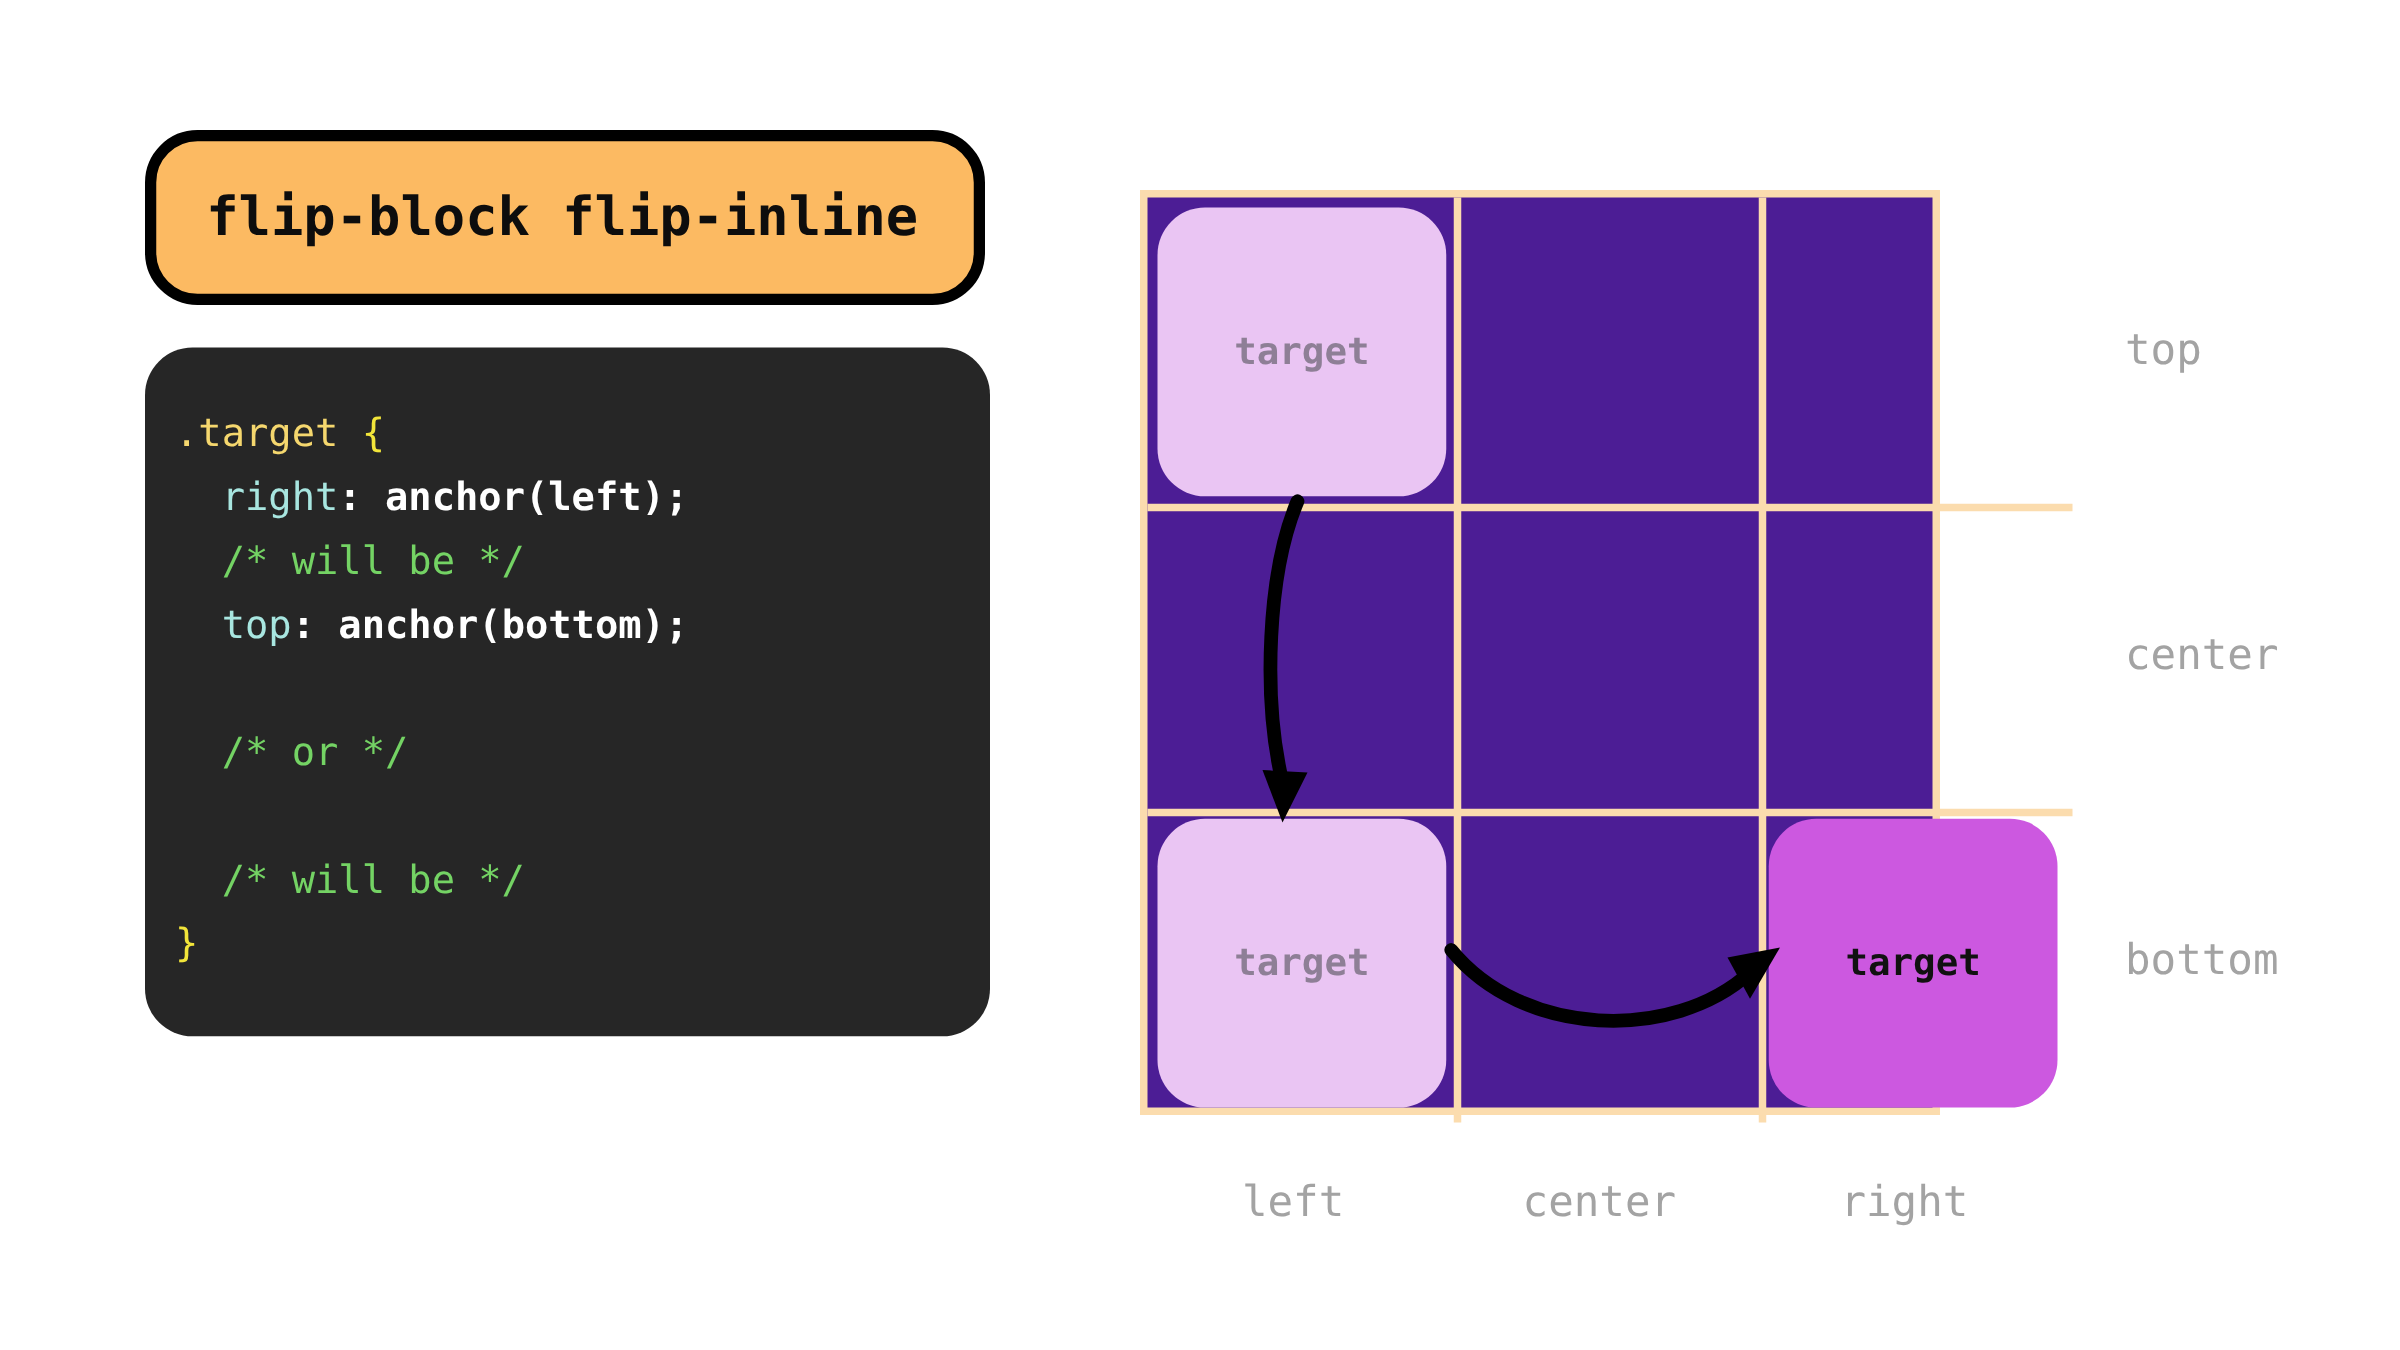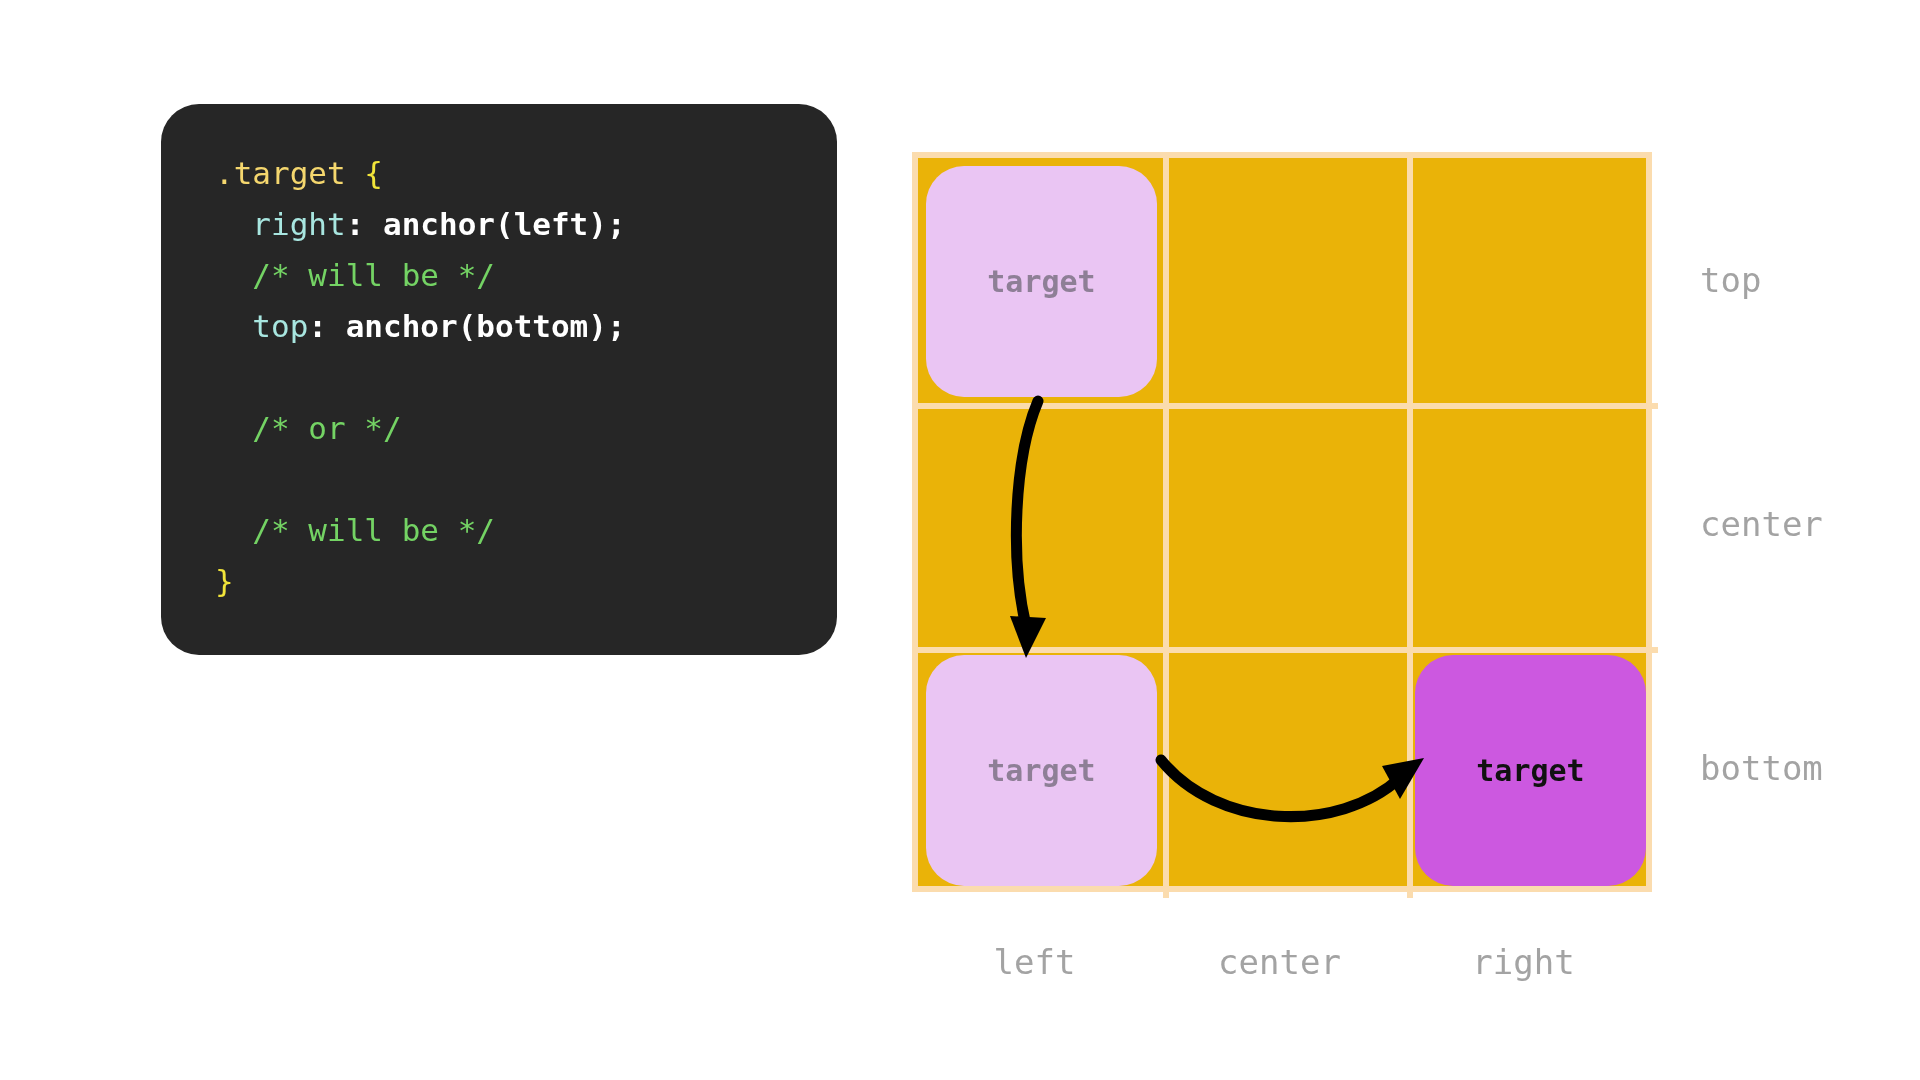--- a/index.html
+++ b/index.html
@@ -48,22 +48,21 @@
     color: #0d0d0d;
     letter-spacing: 0px;
     white-space: nowrap;
   }
 
   #code-block {
     box-sizing: border-box;
     width: 676px;
     background: #262626;
     border-radius: 38px;
-    padding: 44px 34px 48px 54px;
-    margin-left: 45px;
+    padding: 44px 34px 48px 24px;
   }
   .code-line {
     font-family: "DejaVu Sans Mono", monospace;
     font-size: 31px;
     line-height: 51px;
     white-space: pre;
     color: #ffffff;
   }
   .code-line.blank { color: transparent; }
   .tok-sel   { color: #f5d76e; }
@@ -76,25 +75,25 @@
   #grid-panel {
     position: absolute;
     left: 912px;
     top: 152px;
     width: 740px;
     height: 740px;
   }
   #grid-frame {
     position: absolute;
     left: 0; top: 0;
-    width: 740px;
+    width: 640px;
     height: 740px;
     box-sizing: border-box;
     border: 6px solid #fbdcae;
-    background: #eab308;
+    background: #4c1d95;
   }
   .grid-vline, .grid-hline {
     position: absolute;
     background: #fbdcae;
   }
   .grid-vline { width: 6px; top: 0; height: 740px; }
   .grid-hline { height: 6px; left: 0; width: 740px; }
   #vline-1 { left: 245px; }
   #vline-2 { left: 489px; }
   #hline-1 { top: 245px; }
@@ -167,20 +166,23 @@
   #col-label-center { left: 245px; }
   #col-label-right  { left: 489px; }
 </style>
 </head>
 <body>
 
 <div id="page">
 
   <div id="left-panel">
 
+    <div id="title-pill" style="background: rgb(252, 186, 98); border-color: rgb(0, 0, 0);">
+      <span id="title-pill-text">flip-block flip-inline</span>
+    </div>
 
     <div id="code-block" style="background: rgb(38, 38, 38);">
       <div id="code-lines">
           <div class="code-line"><span class="tok-sel">.target</span><span class="tok-val"> </span><span class="tok-brace">{</span></div>
           <div class="code-line">  <span class="tok-prop">right</span><span class="tok-val">: anchor(left);</span></div>
           <div class="code-line">  <span class="tok-cmt">/* will be */</span></div>
           <div class="code-line">  <span class="tok-prop">top</span><span class="tok-val">: anchor(bottom);</span></div>
           <div class="code-line blank">&nbsp;</div>
           <div class="code-line">  <span class="tok-cmt">/* or */</span></div>
           <div class="code-line blank">&nbsp;</div>

